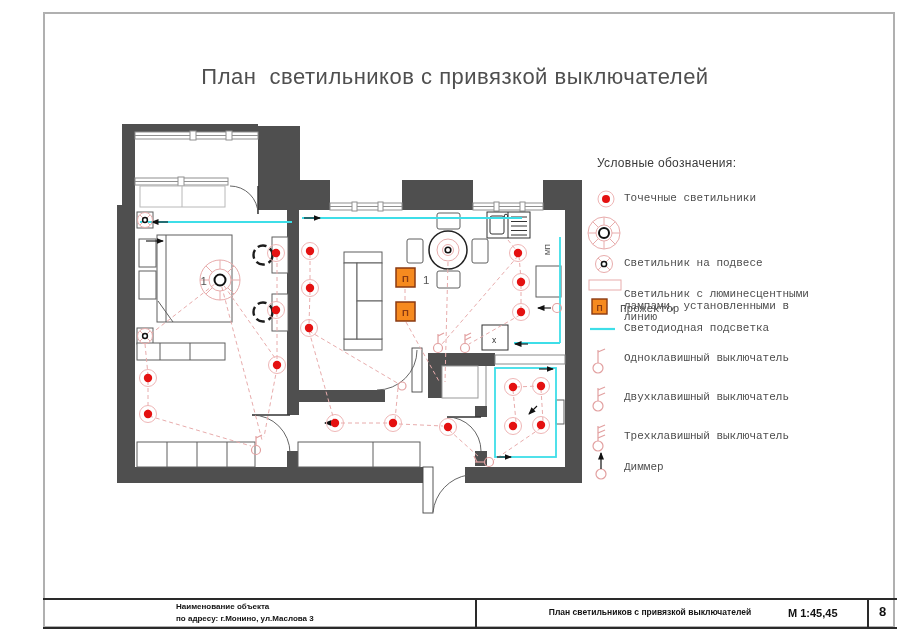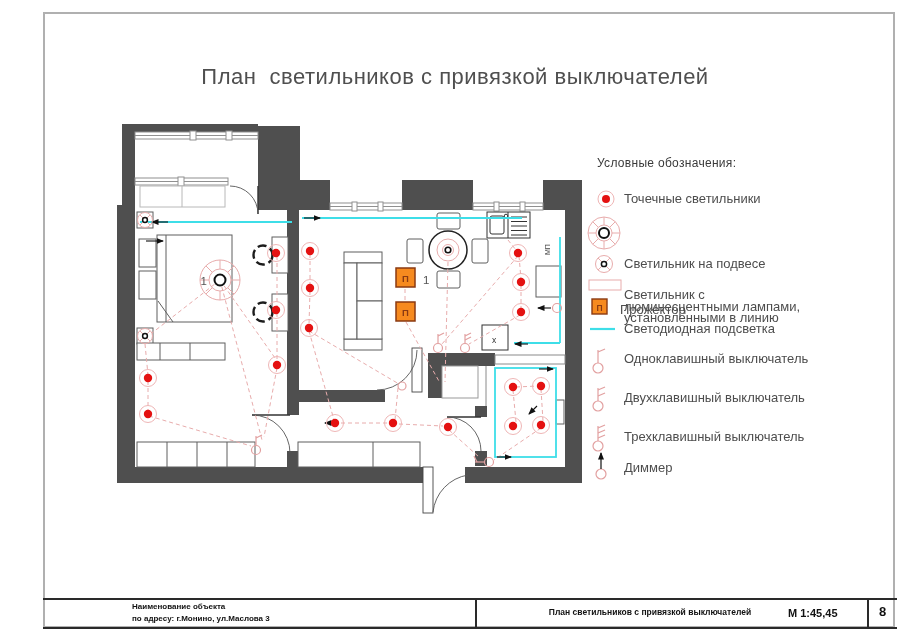--- a/index.html
+++ b/index.html
@@ -4,23 +4,23 @@
 <style>
   html,body{margin:0;padding:0;background:#ffffff;width:910px;height:644px;overflow:hidden;
     font-family:"Liberation Sans", sans-serif;}
   .stage{position:absolute;left:0;top:0;width:796px;height:644px;}
   .page-border{position:absolute;left:43px;top:12px;width:852px;height:616px;
     border:2px solid #b0b0b0;box-sizing:border-box;}
   .main-title{position:absolute;left:150px;top:64px;width:610px;text-align:center;
     font-size:22px;color:#4f4f4f;letter-spacing:.5px;white-space:pre;}
   svg.plan{position:absolute;left:0;top:0;}
   .legend-header{position:absolute;left:597px;top:156px;font-size:12px;color:#3a3a3a;letter-spacing:.3px;}
-  .legend-label{position:absolute;left:624px;width:225px;font-size:13px;color:#4d4d4d;line-height:11.5px;}
+  .legend-label{position:absolute;left:624px;width:225px;font-size:11px;color:#4d4d4d;line-height:11.5px;font-family:Liberation Mono, monospace;}
   .tb-line{position:absolute;background:#2a2a2a;}
-  .tb-text{position:absolute;font-size:8px;font-weight:bold;color:#111;line-height:11.5px;}
+  .tb-text{position:absolute;font-size:8px;font-weight:bold;color:#111;line-height:11.5px;margin-left:44px;}
   .tb-doc{position:absolute;left:500px;top:607px;width:300px;text-align:center;font-size:8.5px;font-weight:bold;color:#111;}
   .tb-scale{position:absolute;left:788px;top:607px;width:75px;font-size:11px;font-weight:bold;color:#111;}
   .tb-sheet{position:absolute;left:868px;top:604px;width:29px;text-align:center;font-size:13px;font-weight:bold;color:#111;}
 </style>
 </head>
 <body>
 
 <div class="stage">
   <div class="page-border"></div>
   <div class="main-title">План  светильников с привязкой выключателей</div>

